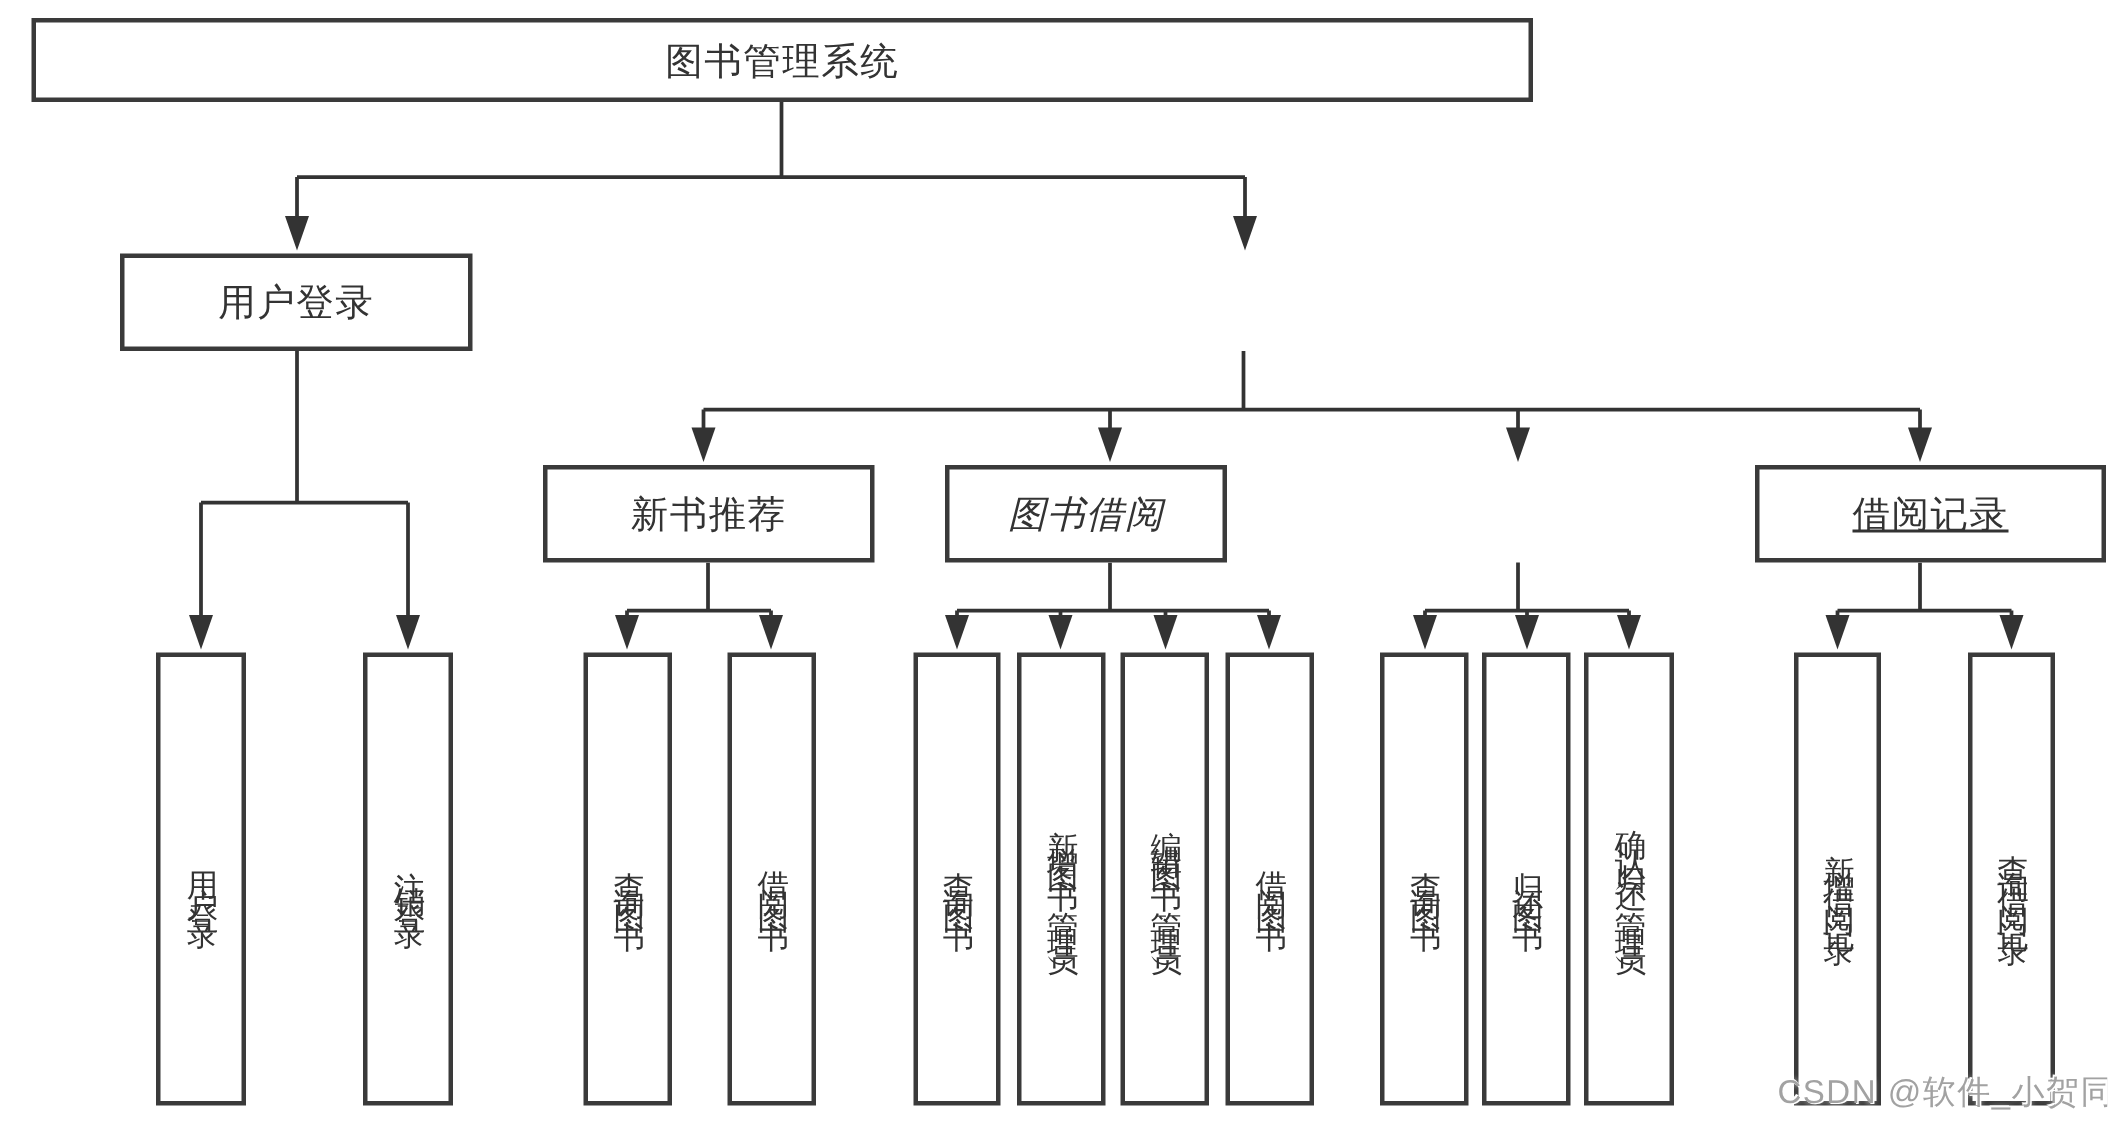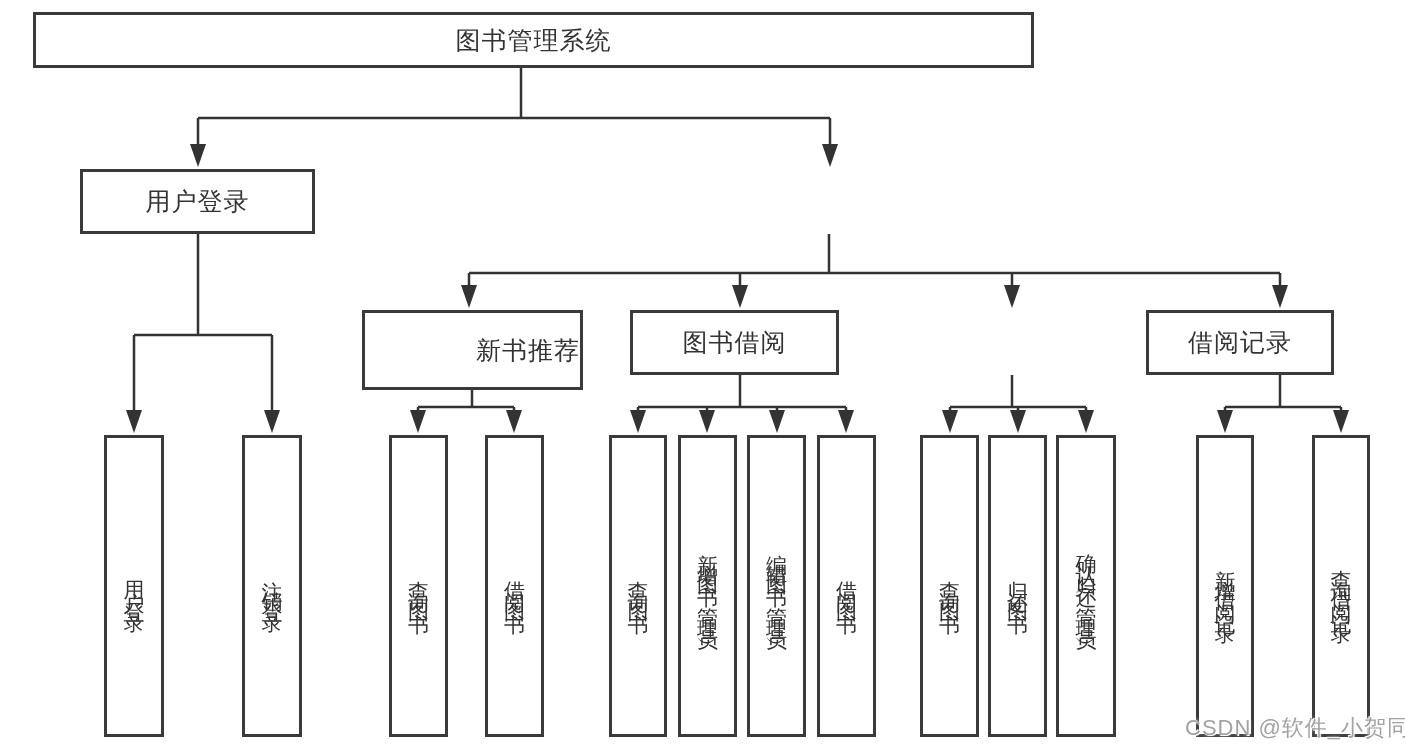--- a/index.html
+++ b/index.html
@@ -107,35 +107,35 @@
       <polygon points="769,410 785,410 777,433"></polygon>
       <polygon points="838,410 854,410 846,433"></polygon>
       <polygon points="942,410 958,410 950,433"></polygon>
       <polygon points="1010,410 1026,410 1018,433"></polygon>
       <polygon points="1078,410 1094,410 1086,433"></polygon>
       <polygon points="1217,410 1233,410 1225,433"></polygon>
       <polygon points="1333,410 1349,410 1341,433"></polygon>
     </g>
   </svg>
 
-  <div class="node root h" style="left:21px;top:12px;width:1001px;height:56px;margin-left:12px;">
+  <div class="node root h" style="left:21px;top:12px;width:1001px;height:56px;">
     <span>图书管理系统</span>
   </div>
 
   <div class="node h" style="left:80px;top:169px;width:235px;height:65px;">
     <span>用户登录</span>
   </div>
 
-  <div class="node h" style="left:362px;top:310px;width:221px;height:80px;justify-content:flex-end;">
+  <div class="node h" style="left:362px;top:310px;width:221px;height:65px;">
     <span>新书推荐</span>
   </div>
-  <div class="node h" style="left:630px;top:310px;width:209px;height:65px;">
+  <div class="node h" style="left:630px;top:310px;width:188px;height:65px;font-style:italic;">
     <span>图书借阅</span>
   </div>
-  <div class="node h" style="left:1146px;top:310px;width:188px;height:65px;">
+  <div class="node h" style="left:1170px;top:310px;width:234px;height:65px;text-decoration:underline;">
     <span>借阅记录</span>
   </div>
 
   <div class="node v" style="left:104px;top:435px;width:60px;height:302px;">
     <span>用户登录</span>
   </div>
   <div class="node v" style="left:242px;top:435px;width:60px;height:302px;">
     <span>注销登录</span>
   </div>
 

